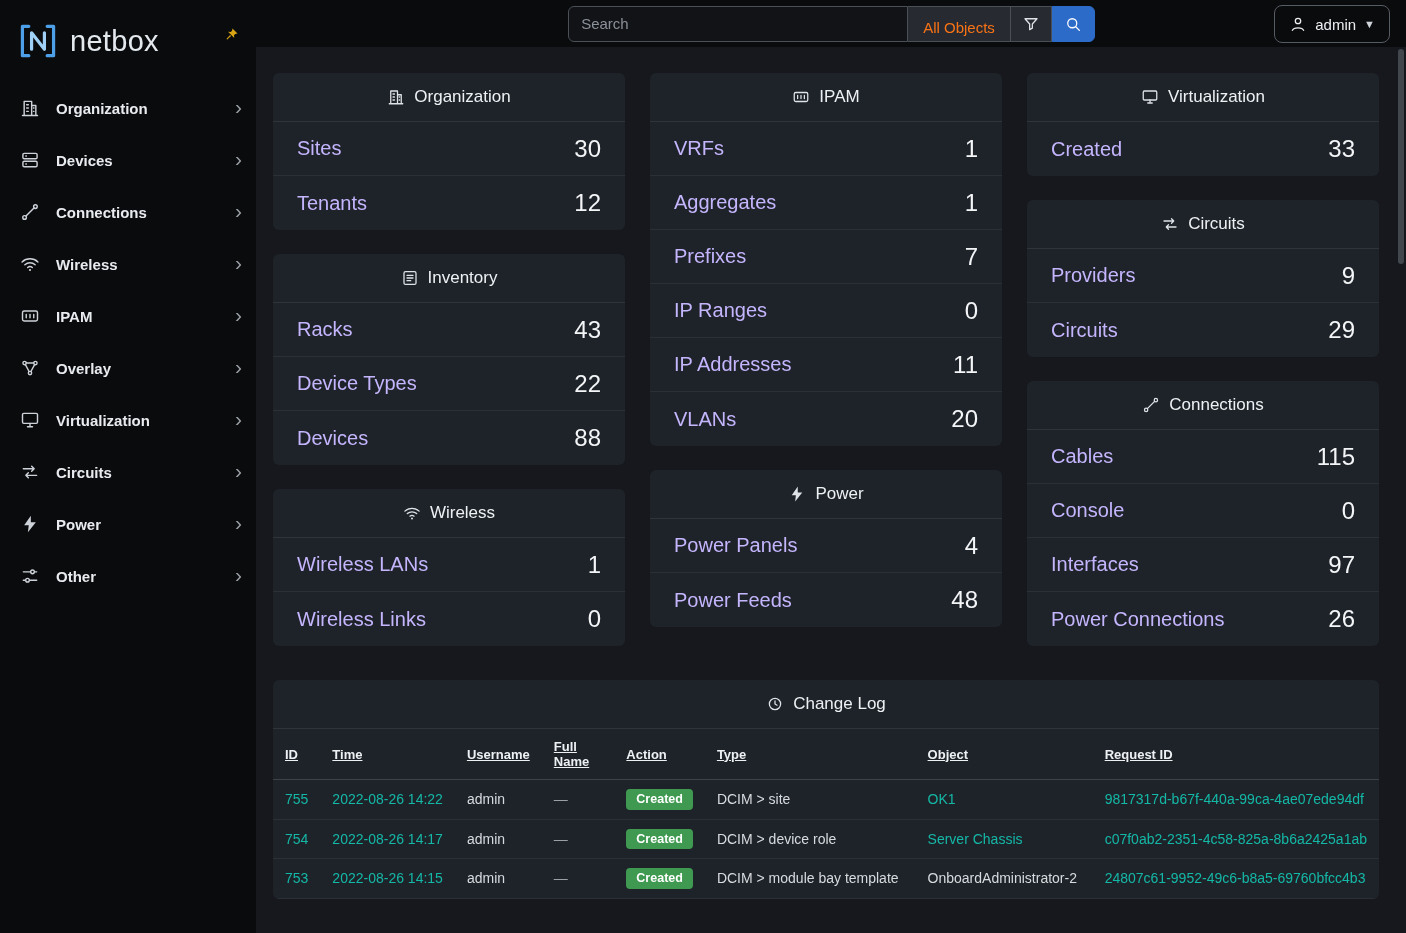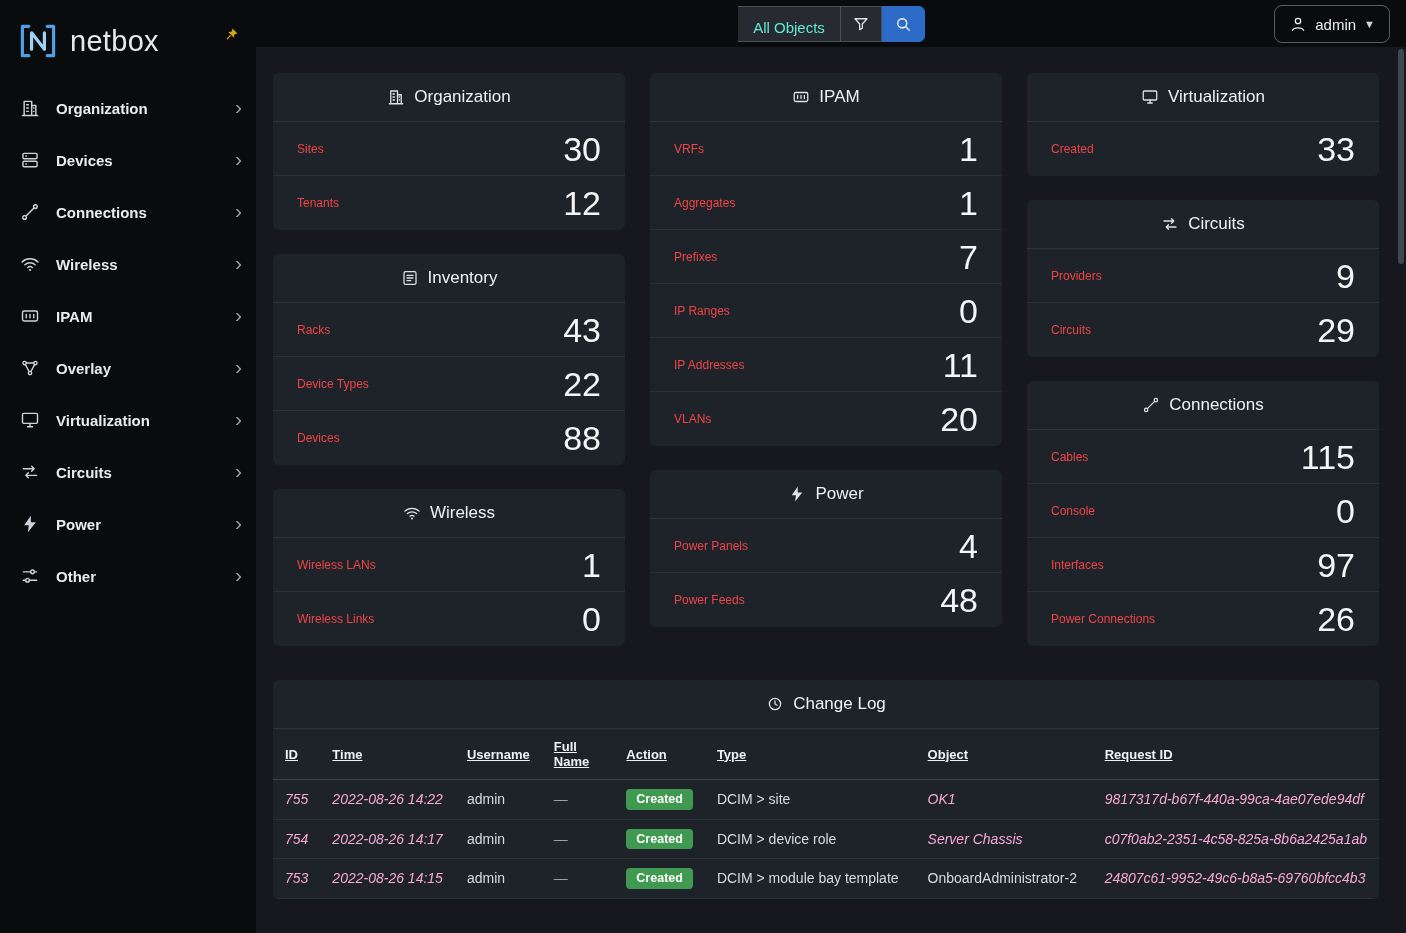--- a/index.html
+++ b/index.html
@@ -32,21 +32,21 @@
   .topbar { height:47px; background:#0a0b0d; display:flex; align-items:center; justify-content:center; position:relative; }
   .search-group { display:flex; height:36px; }
   .search-input {
     width:340px; height:36px; background:#111317; border:1px solid #4a5056;
     border-radius:6px 0 0 6px; color:#eceff2; font-size:15px; padding:0 12px; outline:none;
     font-family:"Liberation Sans", sans-serif;
   }
   .search-input::placeholder { color:#8b9198; }
   .btn-scope {
     height:36px; background:#272b31; border:1px solid #4a5056; border-left:none;
-    color:#5eead4; font-size:15px; padding:12px 15px; cursor:pointer; font-family:"Liberation Sans", sans-serif;
+    color:#f97316; font-size:15px; padding:12px 15px; cursor:pointer; font-family:"Liberation Sans", sans-serif;
   }
   .btn-filter {
     width:41px; height:36px; background:#272b31; border:1px solid #4a5056; border-left:none;
     color:#dfe3e7; display:flex; align-items:center; justify-content:center; cursor:pointer;
   }
   .btn-search {
     width:43px; height:36px; background:#2d6bc8; border:1px solid #2d6bc8;
     border-radius:0 6px 6px 0; color:#fff; display:flex; align-items:center; justify-content:center; cursor:pointer;
   }
   .user-menu {
@@ -66,30 +66,30 @@
     display:flex; align-items:center; justify-content:center; gap:9px;
     padding:14px 16px; font-size:17px; font-weight:500; color:#eef1f4;
     border-bottom:1px solid rgba(255,255,255,.08);
   }
   .card-header .ic { width:18px; height:18px; color:#dfe3e8; }
   .stat-row {
     display:flex; align-items:center; justify-content:space-between;
     min-height:54px; padding:6px 24px; border-bottom:1px solid rgba(255,255,255,.06);
   }
   .stat-row:last-child { border-bottom:none;gap:35px; }
-  .stat-label { font-size:12px; color:#ef4444; text-decoration:none; cursor:pointer; }
-  .stat-value { font-size:34px; color:#f3f5f7; text-decoration:none; cursor:pointer; line-height:1;margin-left:36px; }
+  .stat-label { font-size:20px; color:#c4b5fd; text-decoration:none; cursor:pointer; }
+  .stat-value { font-size:24px; color:#f3f5f7; text-decoration:none; cursor:pointer; line-height:1;margin-left:36px; }
 
   
   .changelog { margin-top:34px; }
   table { width:100%; border-collapse:collapse; }
   th { text-align:left; padding:10px 12px; font-size:13px; font-weight:700; color:#eef1f4;
        border-bottom:1px solid rgba(255,255,255,.14);text-decoration:underline; }
   td { padding:9px 12px; font-size:14px; color:#d7dbdf; border-bottom:1px solid rgba(255,255,255,.06); white-space:nowrap; }
-  .lnk { color:#f9a8d4; text-decoration:none; cursor:pointer;font-style:italic; }
+  .lnk { color:#14b8a6; text-decoration:none; cursor:pointer; }
   .muted { color:#9aa0a6; }
   .badge {
     display:inline-block; background:#3f9950; color:#fff; font-size:12.5px; font-weight:700;
     padding:4px 10px; border-radius:4px; line-height:1;
   }
 
   
   .scrollbar { position:fixed; right:2px; top:49px; width:6px; height:880px; }
   .scrollbar .thumb { width:6px; height:215px; background:#42474e; border-radius:3px; }
 </style>
@@ -275,20 +275,21 @@
           </span>
         <span class="mi-label">Other</span>
         <span class="mi-chevron">›</span>
       </div>
     </nav>
   </aside>
 
   <div class="main">
     <header class="topbar">
       <div class="search-group">
+        <input class="search-input" placeholder="Search" style="">
         <button class="btn-scope"><span>All Objects</span></button>
         <button class="btn-filter">
             <svg class="ic ic-sm">
               <use href="#i-funnel"></use>
             </svg>
           </button>
         <button class="btn-search">
             <svg class="ic ic-sm">
               <use href="#i-search"></use>
             </svg>

